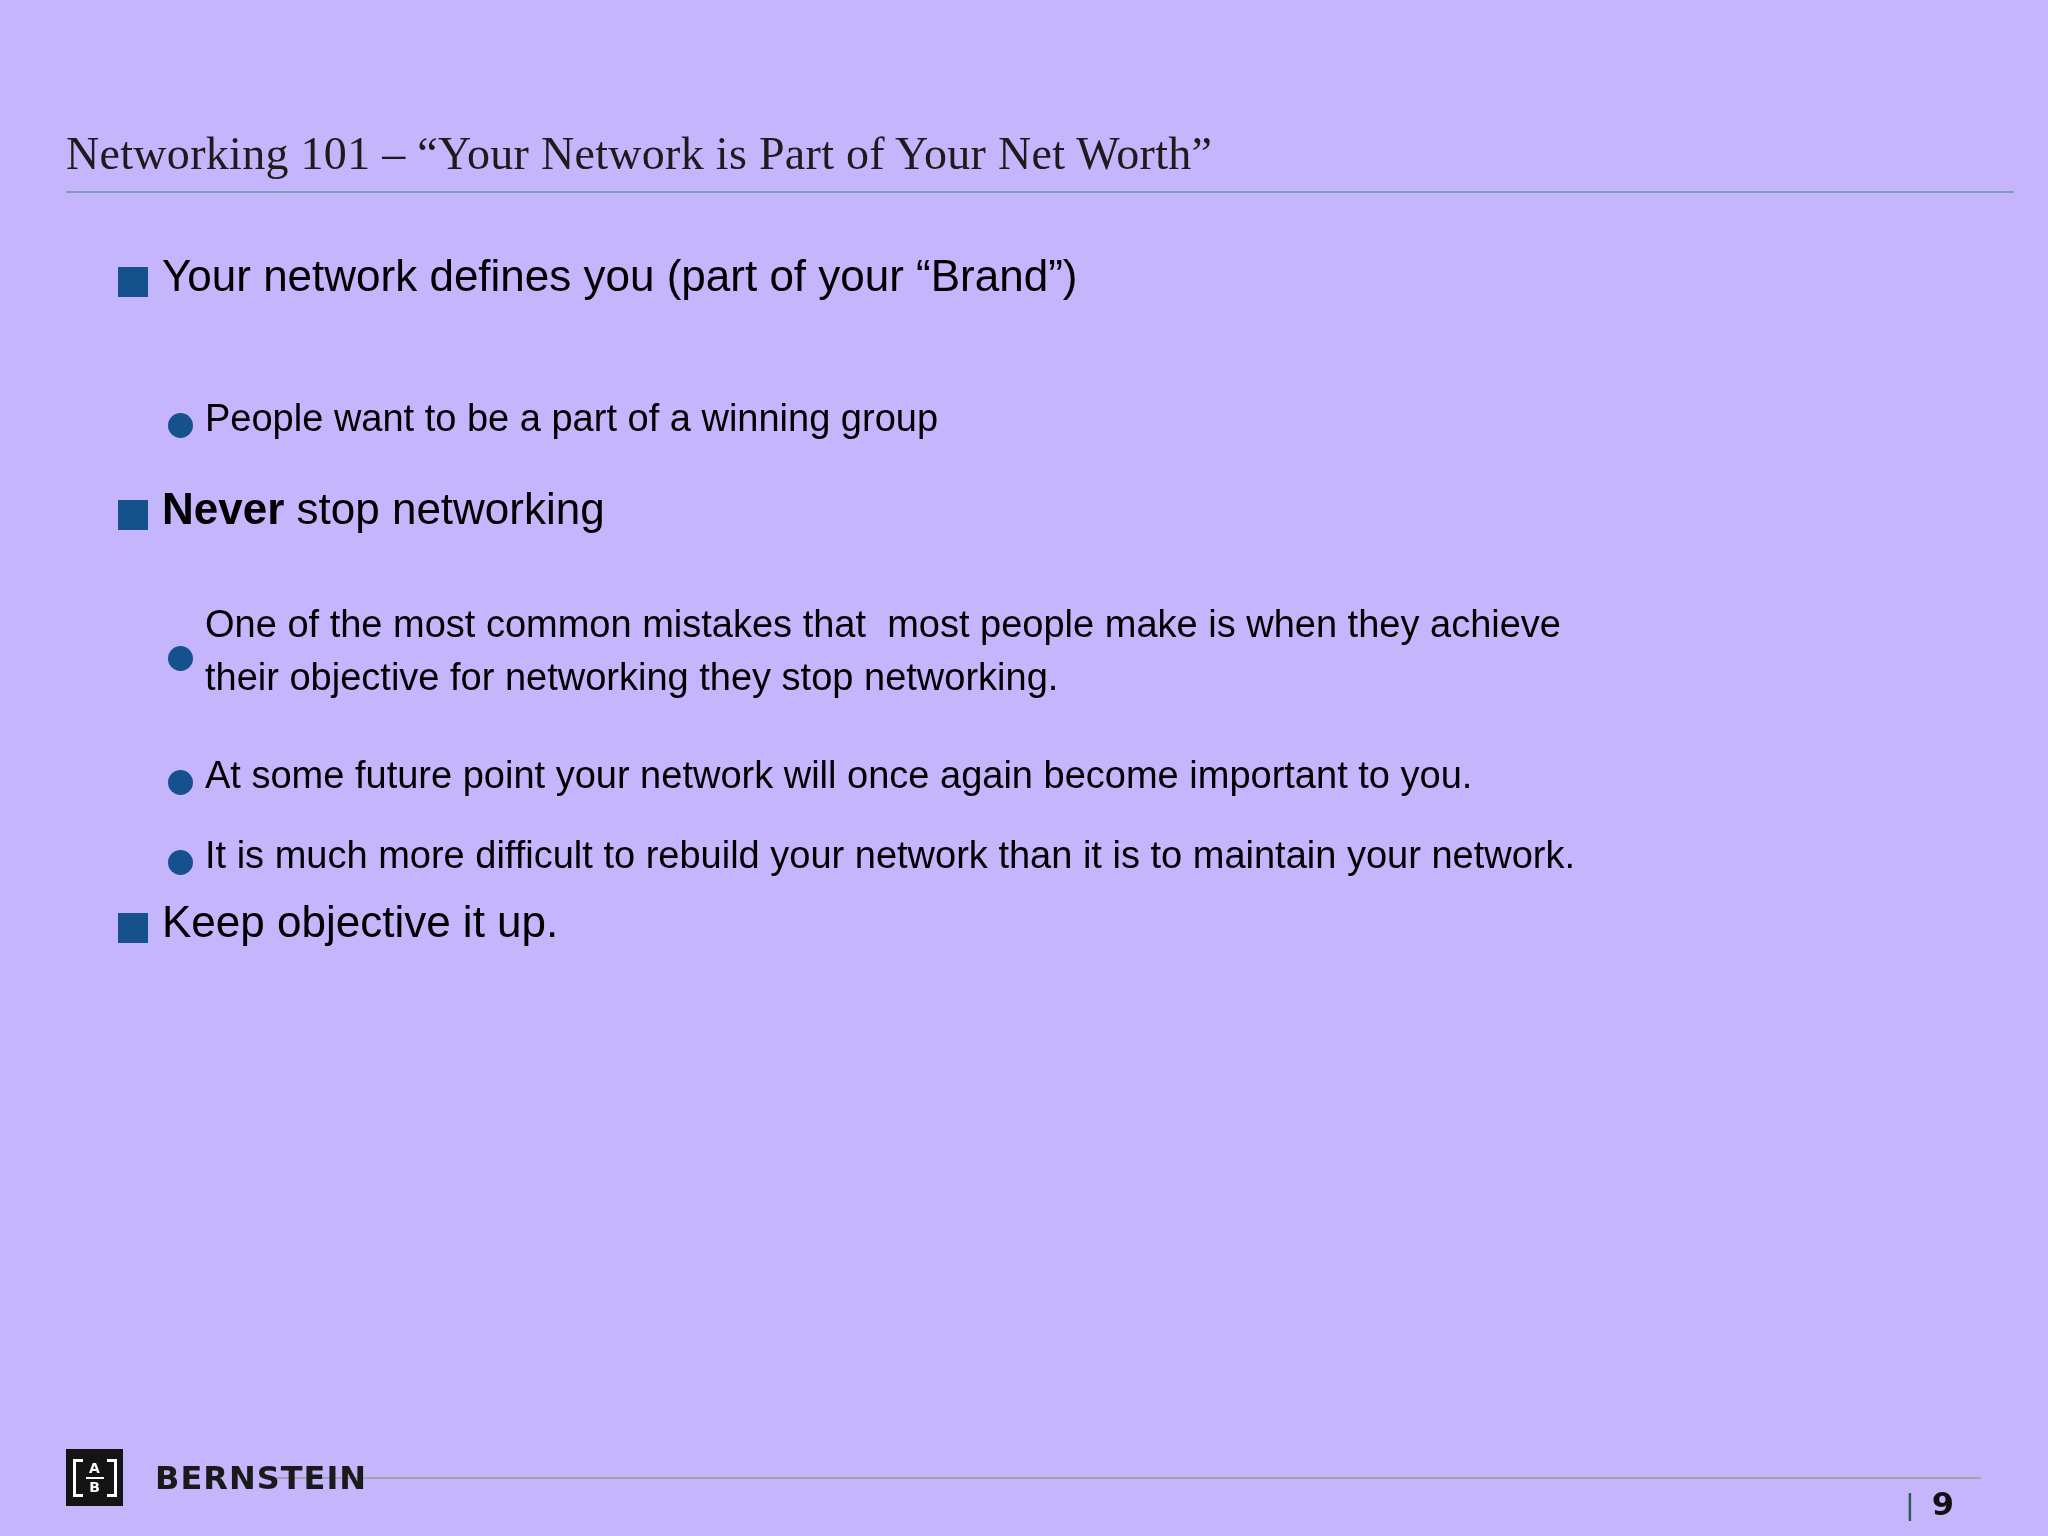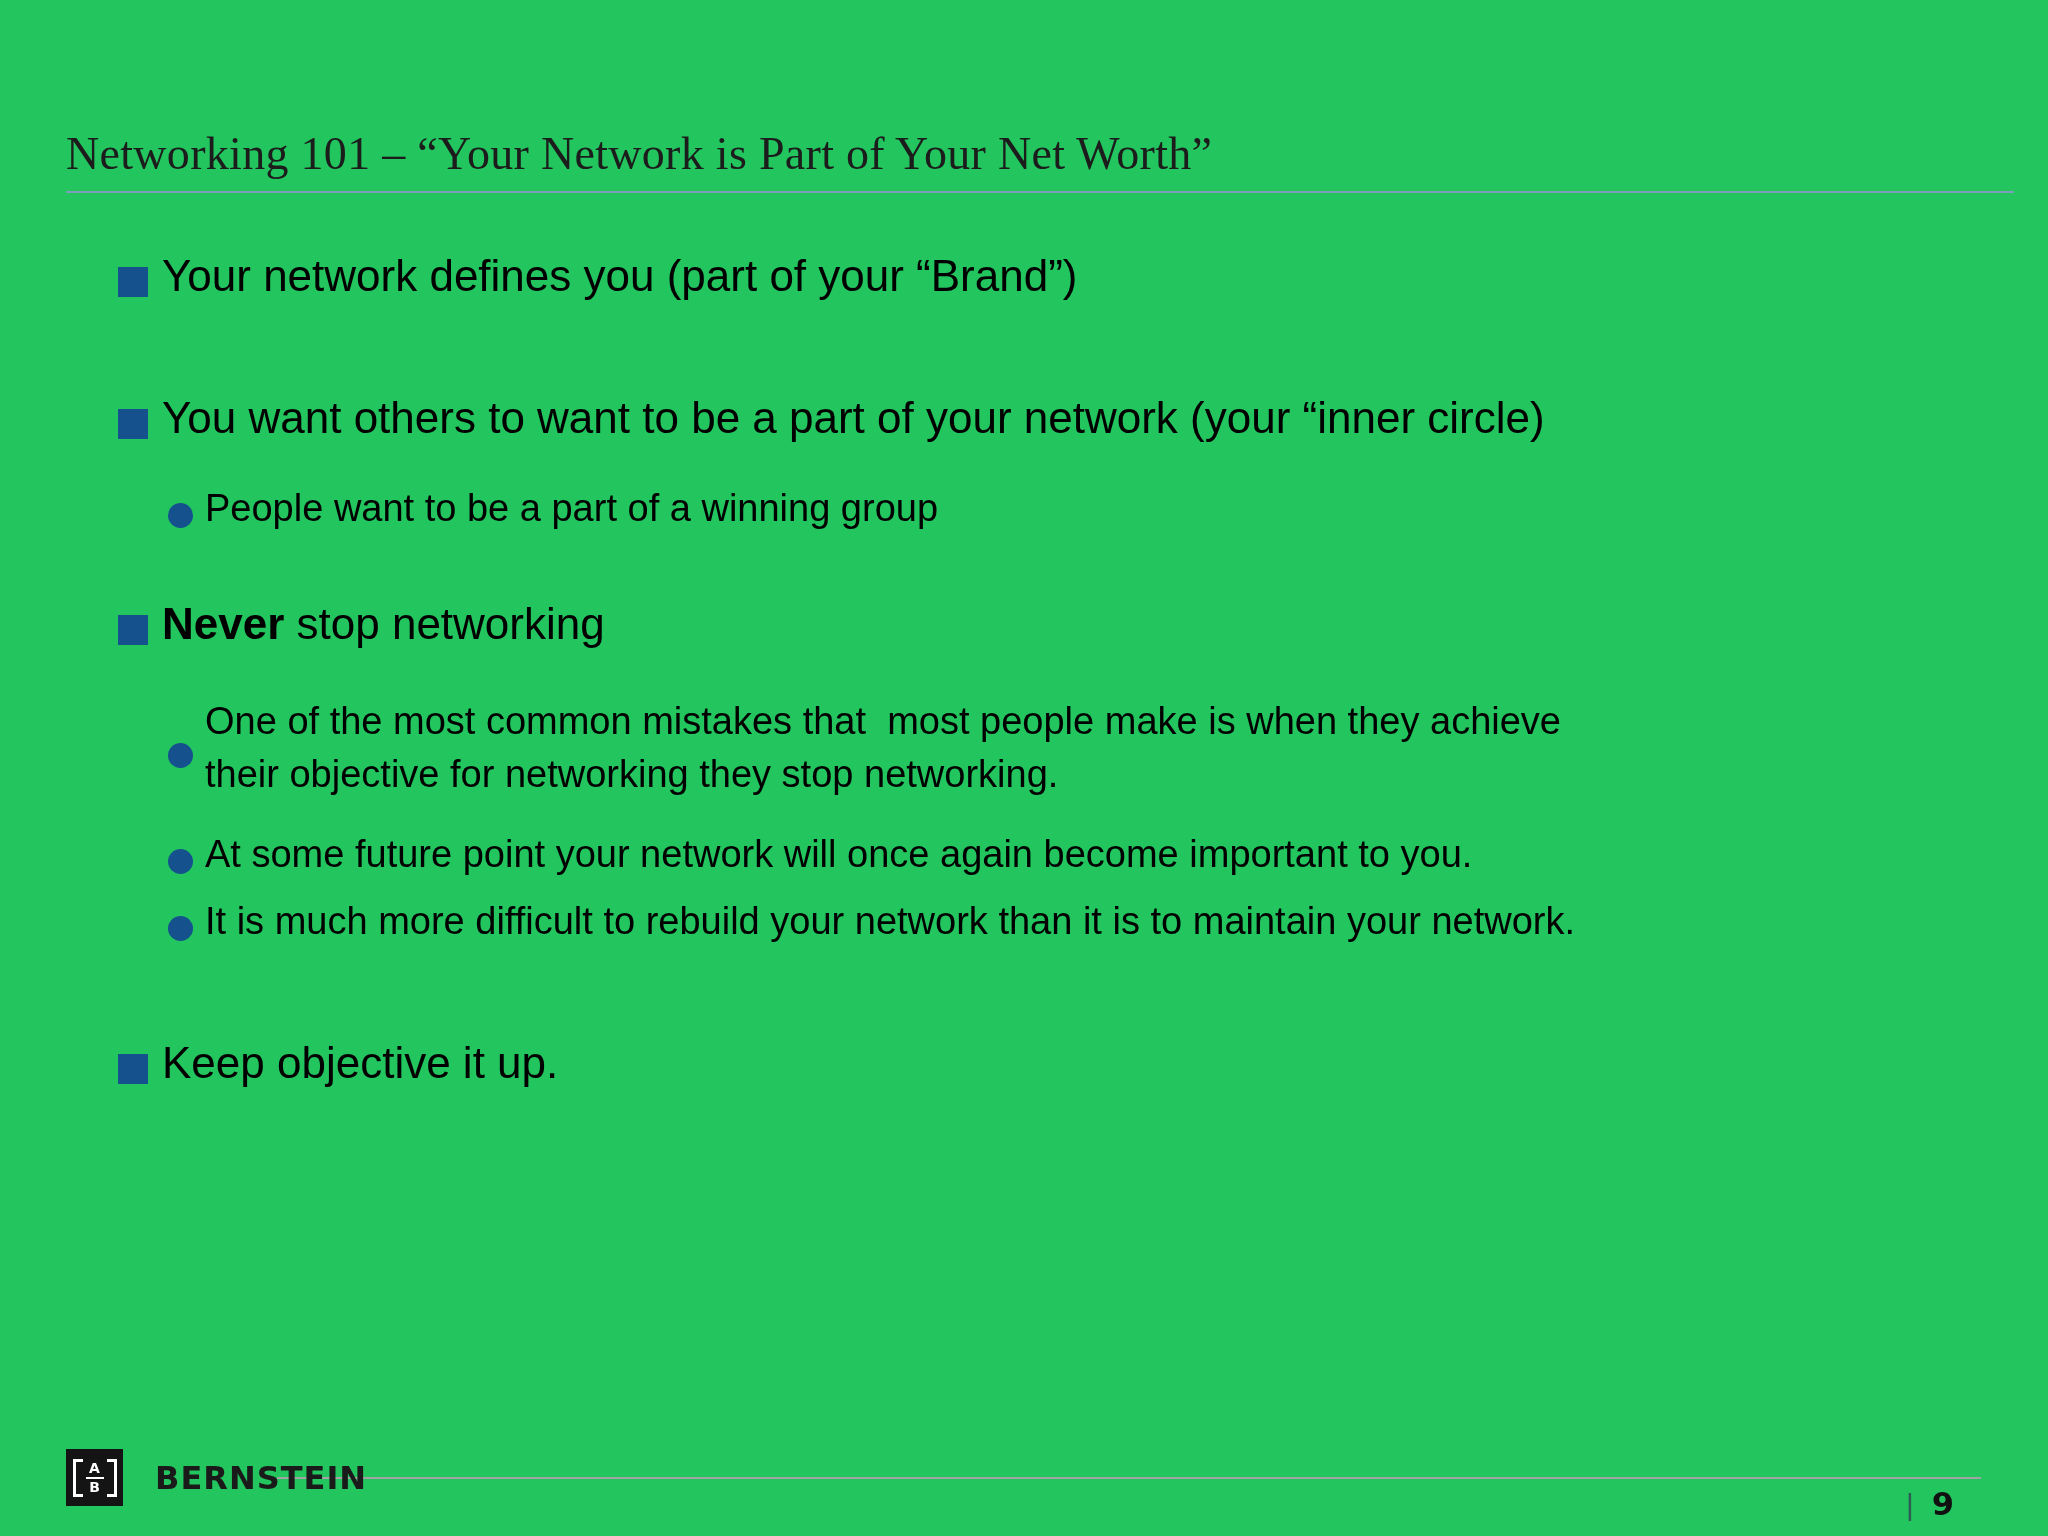--- a/index.html
+++ b/index.html
@@ -1,19 +1,19 @@
 <!DOCTYPE html>
 <html style="--bullet-blue: #15518D; --title-rule: #7F9DB9; --footer-rule: #A3A3A3; --page-divider: #2F5B55; --logo-black: #141414;"><head>
 <meta charset="utf-8">
 <style>
   html,body{margin:0;padding:0;background:#e8e8e8;}
   .slide{
     position:relative;
     width:2048px;height:1536px;
-    background:#22c55e;
+    background:#c4b5fd;
     overflow:hidden;
     font-family:"Liberation Sans", sans-serif;
     color:#000;
   }
   
   .title{
     position:absolute;left:66px;top:96px;right:60px;
     font-family:"Liberation Serif", serif;
     font-size:46px;font-weight:400;
     color:#1c1c1c;letter-spacing:.3px;
@@ -89,24 +89,20 @@
 
   <h1 class="title">Networking 101 – “Your Network is Part of Your Net Worth”</h1>
   <div class="title-rule"></div>
 
   <main class="content">
     <ul class="bullets" id="bullet-list">
         <li class="item l1">
           <span class="marker square"></span>
           <span class="btext">Your network defines you (part of your “Brand”)</span>
         </li>
-        <li class="item l1">
-          <span class="marker square"></span>
-          <span class="btext">You want others to want to be a part of your network (your “inner circle)</span>
-        </li>
         <li class="item l2">
           <span class="marker circle"></span>
           <span class="btext">People want to be a part of a winning group</span>
         </li>
         <li class="item l1">
           <span class="marker square"></span>
           <span class="btext"><b>Never</b> stop networking</span>
         </li>
         <li class="item l2">
           <span class="marker circle"></span>

